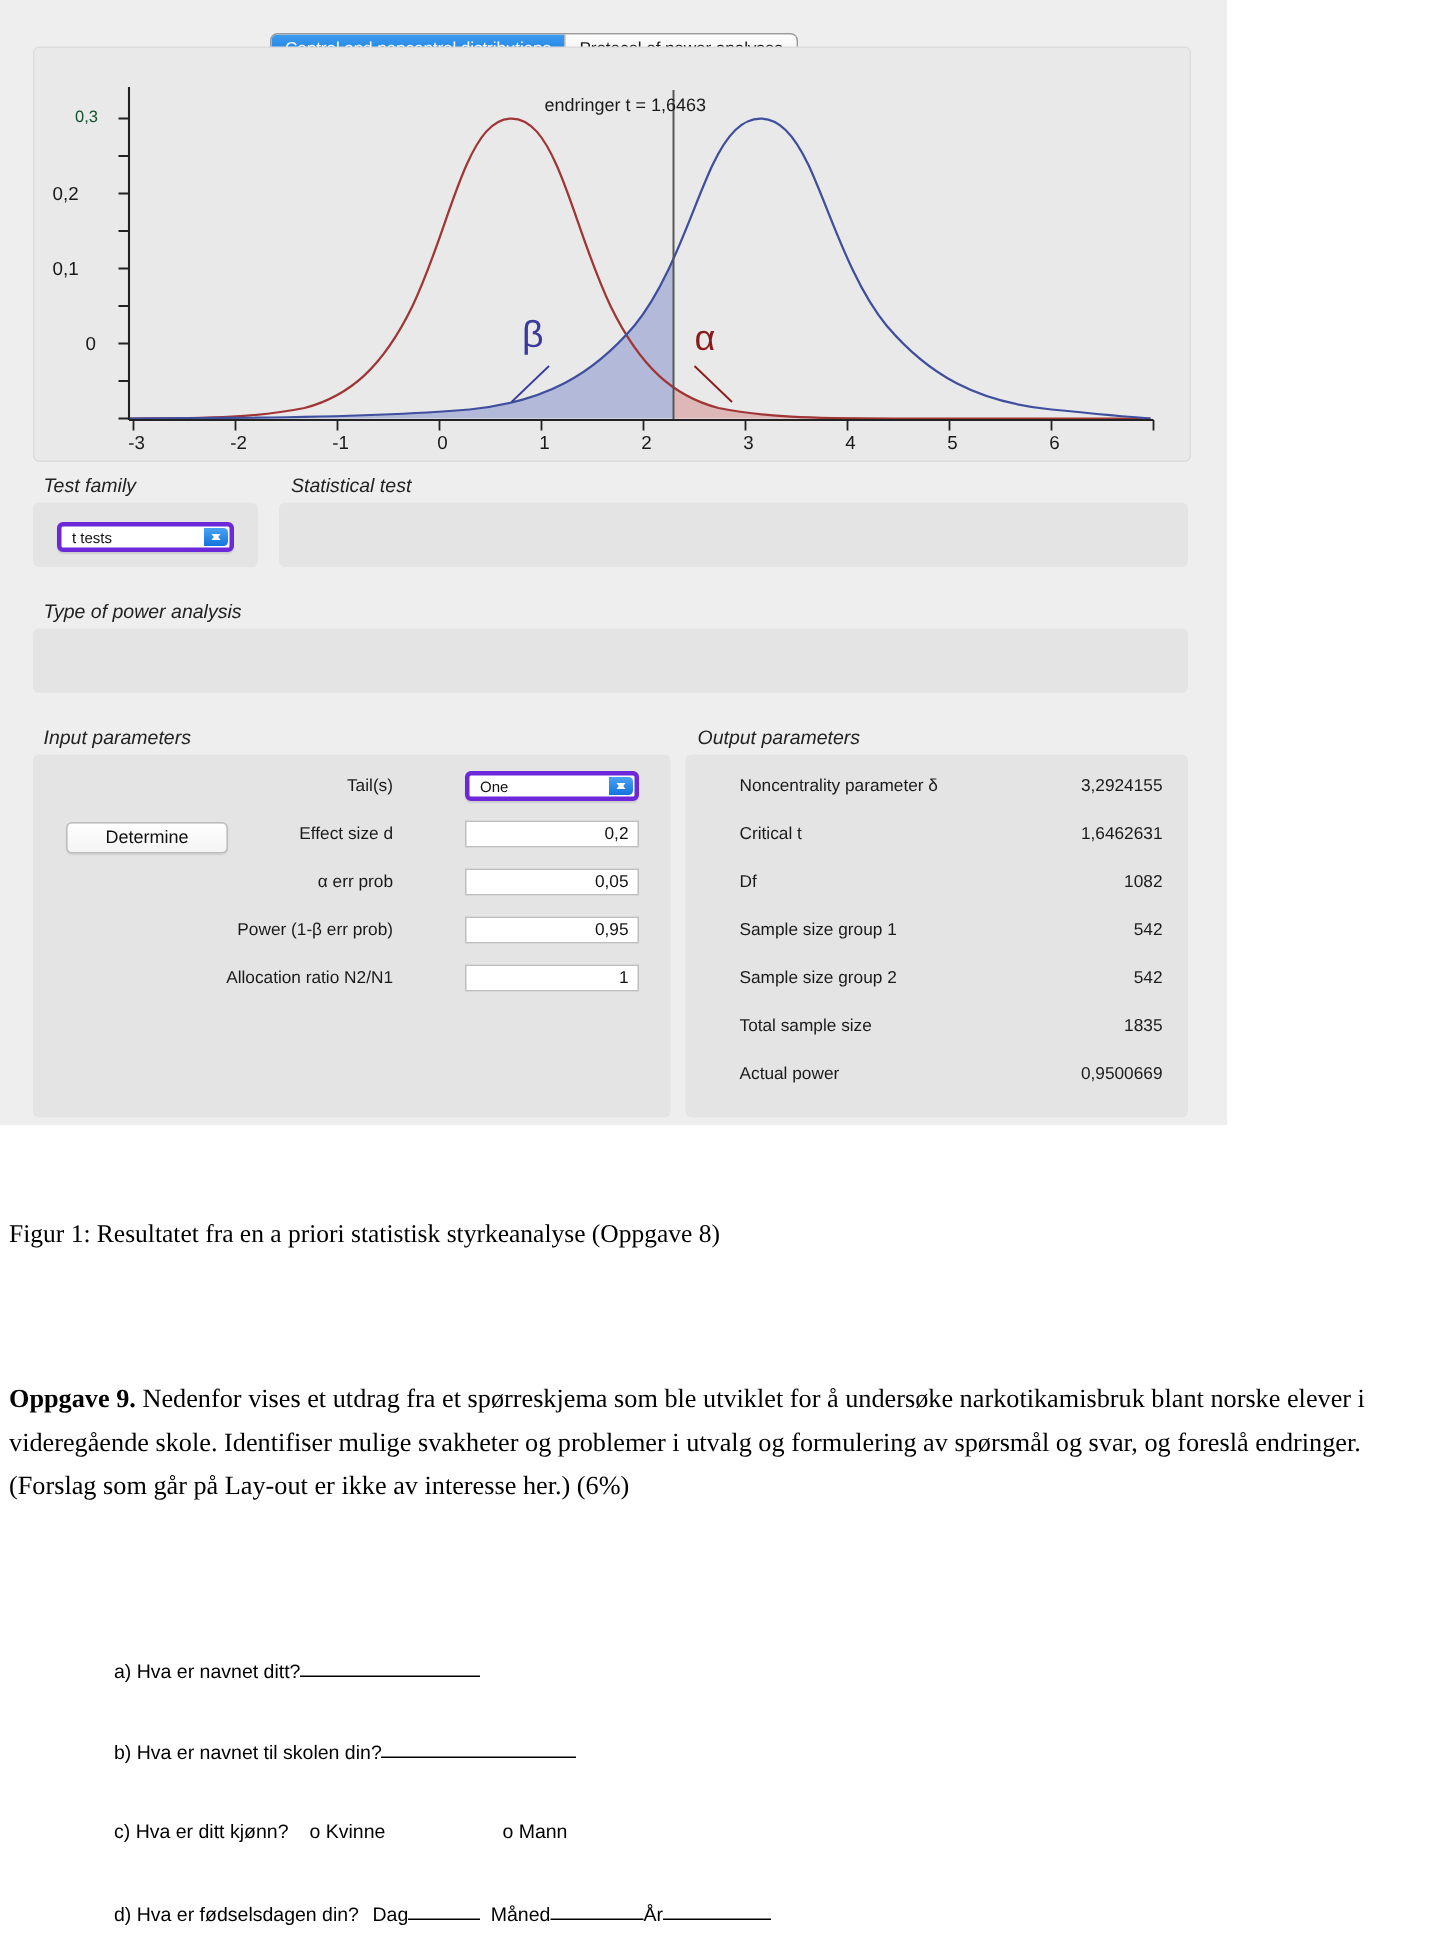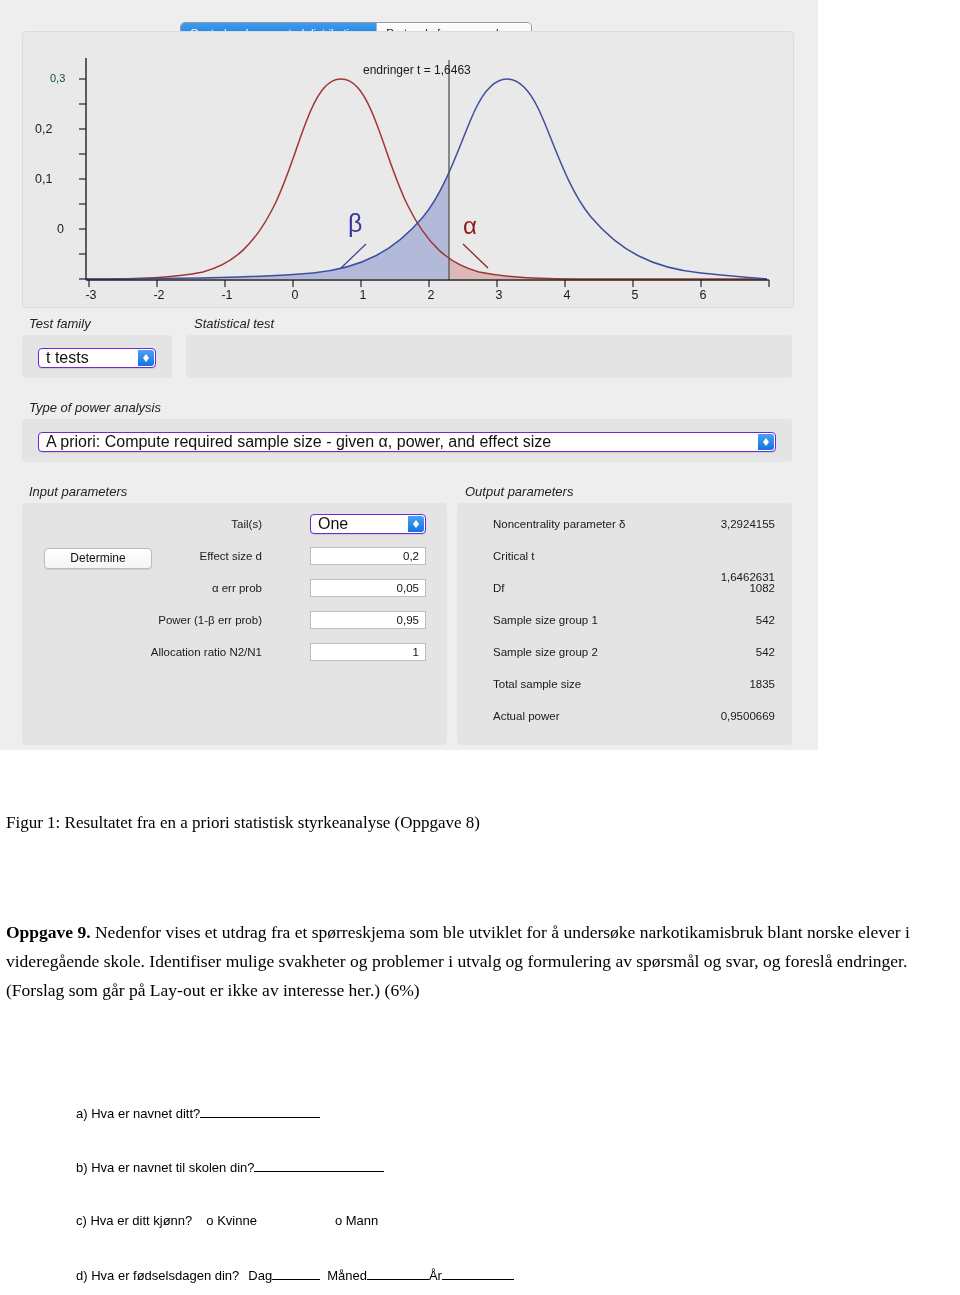--- a/index.html
+++ b/index.html
@@ -80,24 +80,24 @@
   .panel-box {
     position: absolute;
     background: #e4e4e4;
     border-radius: 4px;
   }
 
   
   .popup {
     position: absolute;
     background: #ffffff;
-    border: 1px solid #6d28d9;
+    border: 3px solid #6d28d9;
     border-radius: 4px;
     box-sizing: border-box;
-    font-size: 16px;
+    font-size: 10px;
     color: #111;
     line-height: 18px;
     padding-left: 7px;
     white-space: nowrap;
     overflow: hidden;
     box-shadow: 0 1px 1px rgba(0,0,0,0.10);
   }
   .popup .arrows {
     position: absolute;
     right: 1px;
@@ -343,24 +343,20 @@
   <div class="popup" style="left:38px;top:348px;width:118px;height:20px;">
     <span>t tests</span>
     <span class="arrows"></span>
   </div>
 
   <div class="group-label" style="left:194px;top:316px;">Statistical test</div>
   <div class="panel-box" style="left:186px;top:335px;width:606px;height:43px;"></div>
 
   <div class="group-label" style="left:29px;top:400px;">Type of power analysis</div>
   <div class="panel-box" style="left:22px;top:419px;width:770px;height:43px;"></div>
-  <div class="popup" style="left:38px;top:432px;width:738px;height:20px;">
-    <span>A priori: Compute required sample size - given α, power, and effect size</span>
-    <span class="arrows"></span>
-  </div>
 
   <div class="group-label" style="left:29px;top:484px;">Input parameters</div>
   <div class="panel-box" style="left:22px;top:503px;width:425px;height:242px;"></div>
 
   <div class="pushbtn" style="left:44px;top:548px;width:108px;height:21px;">Determine</div>
 
   <div class="flabel" style="left:140px;top:518px;width:122px;">Tail(s)</div>
   <div class="popup" style="left:310px;top:514px;width:116px;height:20px;">
     <span>One</span>
     <span class="arrows"></span>
@@ -378,21 +374,21 @@
   <div class="flabel" style="left:110px;top:646px;width:152px;">Allocation ratio N2/N1</div>
   <div class="tfield" style="left:310px;top:643px;width:116px;height:18px;">1</div>
 
   <div class="group-label" style="left:465px;top:484px;">Output parameters</div>
   <div class="panel-box" style="left:457px;top:503px;width:335px;height:242px;"></div>
 
   <div class="out-name" style="left:493px;top:518px;">Noncentrality parameter δ</div>
   <div class="out-value" style="left:640px;top:518px;width:135px;">3,2924155</div>
 
   <div class="out-name" style="left:493px;top:550px;">Critical t</div>
-  <div class="out-value" style="left:640px;top:571px;width:135px;">1,6462631</div>
+  <div class="out-value" style="left:640px;top:550px;width:135px;">1,6462631</div>
 
   <div class="out-name" style="left:493px;top:582px;">Df</div>
   <div class="out-value" style="left:640px;top:582px;width:135px;">1082</div>
 
   <div class="out-name" style="left:493px;top:614px;">Sample size group 1</div>
   <div class="out-value" style="left:640px;top:614px;width:135px;">542</div>
 
   <div class="out-name" style="left:493px;top:646px;">Sample size group 2</div>
   <div class="out-value" style="left:640px;top:646px;width:135px;">542</div>
 

